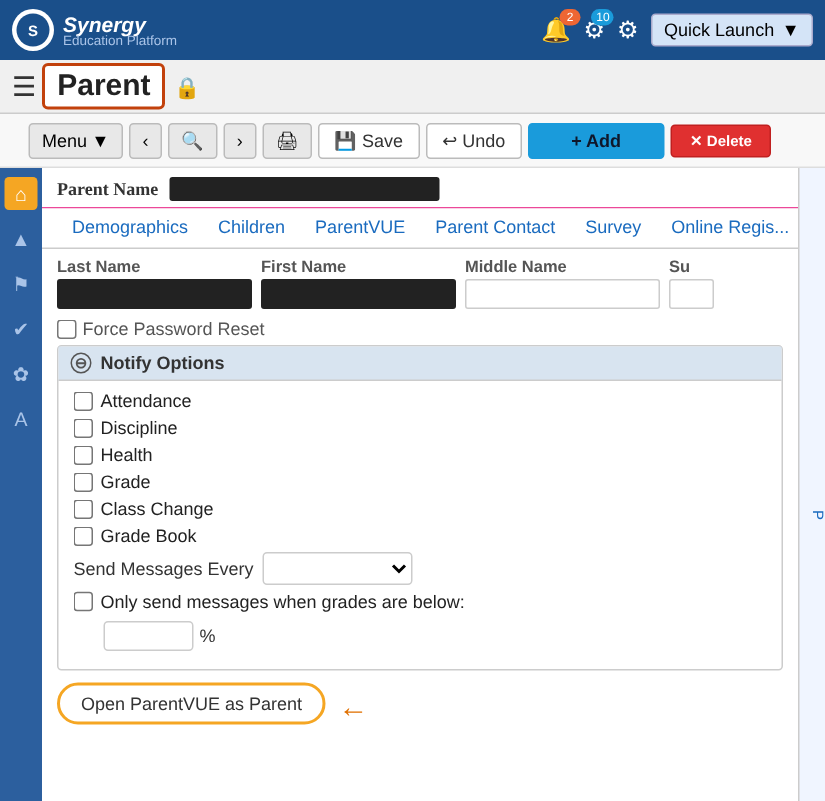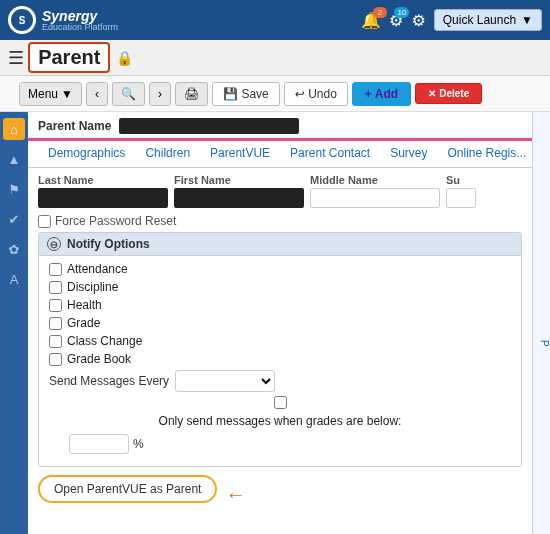--- a/index.html
+++ b/index.html
@@ -158,24 +158,24 @@
       border-radius: 3px;
       padding: 4px 10px;
       cursor: pointer;
       font-size: 12px;
       color: #333;
     }
     .btn-add {
       background: #1a9bdb;
       border: 1px solid #1a9bdb;
       border-radius: 3px;
-      padding: 4px 12px;
-      cursor: pointer;
-      font-size: 12px;
-      color: #4c1d95;
+      padding: 4px 28px;
+      cursor: pointer;
+      font-size: 12px;
+      color: #0f172a;
       font-weight: bold;
     }
     .btn-delete {
       background: #e03030;
       border: 1px solid #c02020;
       border-radius: 3px;
       padding: 4px 12px;
       cursor: pointer;
       font-size: 10px;
       color: #fff;
@@ -218,21 +218,22 @@
       flex: 1;
       overflow: hidden;
       display: flex;
       flex-direction: column;
     }
     .parent-name-row {
       display: flex;
       align-items: center;
       padding: 6px 10px 4px;
       gap: 8px;
-      border-bottom: 3px solid #ec4899;
+      border-bottom: 1px solid #ec4899;
+      font-family: Liberation Serif, serif;
     }
     .parent-name-label {
       font-size: 12px;
       color: #333;
       font-weight: bold;
       white-space: nowrap;
     }
     .redacted-block {
       background: #222;
       height: 16px;
@@ -343,26 +344,24 @@
     .send-select {
       border: 1px solid #ccc;
       border-radius: 3px;
       padding: 2px 4px;
       font-size: 12px;
       width: 100px;
       background: #fff;
     }
     .grades-below-row {
       display: flex;
-      align-items: center;
       gap: 5px;
       font-size: 12px;
       color: #222;
       margin-bottom: 6px;
-      flex-direction: column;
     }
     .percent-input {
       border: 1px solid #ccc;
       border-radius: 3px;
       width: 60px;
       padding: 2px 4px;
       font-size: 12px;
     }
     .percent-label {
       font-size: 12px;

